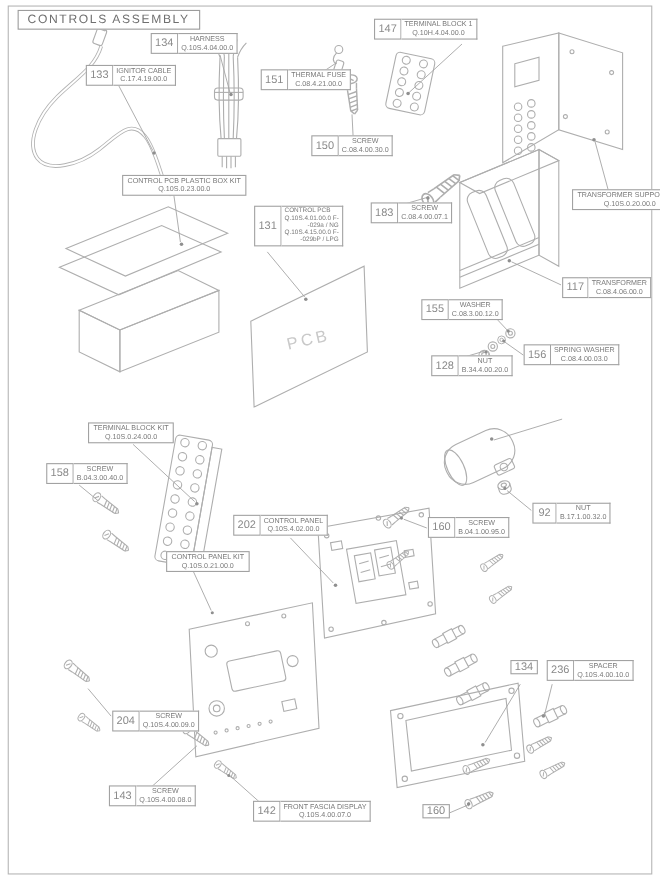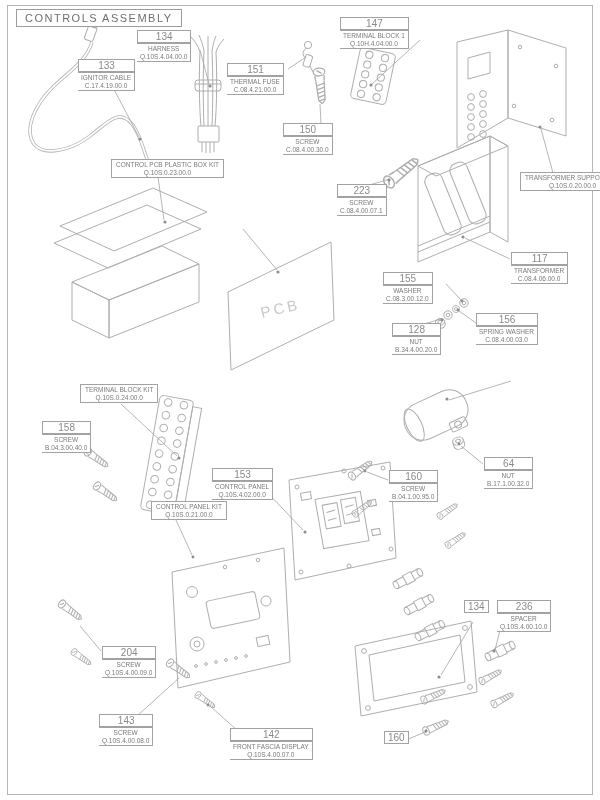--- a/index.html
+++ b/index.html
@@ -8,21 +8,21 @@
   .page-border{position:absolute;left:7px;top:5px;right:7px;bottom:5px;border:1px solid #b6b6b6;}
   svg.art{position:absolute;left:0;top:0;}
   .part{stroke:#aeaeae;fill:none;stroke-width:1;}
   .cable-outer{stroke:#b3b3b3;stroke-width:3.4;fill:none;}
   .cable-inner{stroke:#ffffff;stroke-width:1.8;fill:none;}
   .leader{stroke:#a3a3a3;stroke-width:0.8;fill:none;}
   .dot circle{fill:#8f8f8f;stroke:none;}
   .wm-text{fill:#c9c9c9;stroke:none;font:15px "Liberation Sans",sans-serif;letter-spacing:3px;}
   .title-box{position:absolute;left:16px;top:9px;border:1px solid #9c9c9c;padding:2px 8px;
              font-size:11px;letter-spacing:1.5px;color:#6f6f6f;background:#fff;white-space:nowrap;}
-  .callout{position:absolute;display:flex;align-items:stretch;flex-direction:column;}
+  .callout{position:absolute;display:flex;align-items:stretch;}
   .callout .num,.numtag .num{border:1px solid #a2a2a2;background:#fff;font-size:10px;color:#8a8a8a;
        display:flex;align-items:center;justify-content:center;padding:0 3px;min-width:14px;}
   .callout .txt{border:1px solid #a2a2a2;border-left:none;background:#fff;padding:1px 3px;
        display:flex;flex-direction:column;justify-content:center;text-align:center;
        font-size:6.5px;line-height:7.6px;white-space:nowrap;}
   .callout .txt.wrap{white-space:normal;width:48px;font-size:5.8px;line-height:6.6px;}
   .callout.pcb .txt{font-size:5.8px;line-height:6.6px;text-align:left;}
   .callout.pcb .txt .r{text-align:right;}
   .kitlabel{position:absolute;border:1px solid #a2a2a2;background:#fff;padding:1px 4px;
        font-size:6.5px;line-height:7.6px;text-align:center;display:flex;flex-direction:column;
@@ -370,21 +370,21 @@
         <span>C.17.4.19.00.0</span>
       </span>
   </div>
   <div class="callout" style="left:137px;top:30px">
     <span class="num">134</span>
     <span class="txt">
         <span>HARNESS</span>
         <span>Q.10S.4.04.00.0</span>
       </span>
   </div>
-  <div class="callout" style="left:227px;top:63px">
+  <div class="callout" style="left:237px;top:63px">
     <span class="num">151</span>
     <span class="txt">
         <span>THERMAL FUSE</span>
         <span>C.08.4.21.00.0</span>
       </span>
   </div>
   <div class="callout" style="left:340px;top:17px">
     <span class="num">147</span>
     <span class="txt">
         <span>TERMINAL BLOCK 1</span>
@@ -392,21 +392,21 @@
       </span>
   </div>
   <div class="callout" style="left:283px;top:123px">
     <span class="num">150</span>
     <span class="txt">
         <span>SCREW</span>
         <span>C.08.4.00.30.0</span>
       </span>
   </div>
   <div class="callout" style="left:337px;top:184px">
-    <span class="num">223</span>
+    <span class="num">183</span>
     <span class="txt">
         <span>SCREW</span>
         <span>C.08.4.00.07.1</span>
       </span>
   </div>
   <div class="callout" style="left:511px;top:252px">
     <span class="num">117</span>
     <span class="txt">
         <span>TRANSFORMER</span>
         <span>C.08.4.06.00.0</span>
@@ -427,35 +427,35 @@
       </span>
   </div>
   <div class="callout" style="left:392px;top:323px">
     <span class="num">128</span>
     <span class="txt">
         <span>NUT</span>
         <span>B.34.4.00.20.0</span>
       </span>
   </div>
   <div class="callout" style="left:484px;top:457px">
-    <span class="num">64</span>
+    <span class="num">92</span>
     <span class="txt">
         <span>NUT</span>
         <span>B.17.1.00.32.0</span>
       </span>
   </div>
   <div class="callout" style="left:42px;top:421px">
     <span class="num">158</span>
     <span class="txt">
         <span>SCREW</span>
         <span>B.04.3.00.40.0</span>
       </span>
   </div>
   <div class="callout" style="left:212px;top:468px">
-    <span class="num">153</span>
+    <span class="num">202</span>
     <span class="txt">
         <span>CONTROL PANEL</span>
         <span>Q.10S.4.02.00.0</span>
       </span>
   </div>
   <div class="callout" style="left:389px;top:470px">
     <span class="num">160</span>
     <span class="txt">
         <span>SCREW</span>
         <span>B.04.1.00.95.0</span>
@@ -483,20 +483,30 @@
       </span>
   </div>
   <div class="callout" style="left:497px;top:600px">
     <span class="num">236</span>
     <span class="txt">
         <span>SPACER</span>
         <span>Q.10S.4.00.10.0</span>
       </span>
   </div>
 
+  <div class="callout pcb" style="left:231px;top:187px">
+    <span class="num">131</span>
+    <span class="txt">
+      <span>CONTROL PCB</span>
+      <span>Q.10S.4.01.00.0 F-</span>
+      <span class="r">-029a / NG</span>
+      <span>Q.10S.4.15.00.0 F-</span>
+      <span class="r">-029bP / LPG</span>
+    </span>
+  </div>
 
   <div class="kitlabel" style="left:520px;top:172px">
     <span>TRANSFORMER SUPPORT KIT</span>
     <span>Q.10S.0.20.00.0</span>
   </div>
   <div class="kitlabel" style="left:111px;top:159px">
     <span>CONTROL PCB PLASTIC BOX KIT</span>
     <span>Q.10S.0.23.00.0</span>
   </div>
   <div class="kitlabel" style="left:80px;top:384px">

